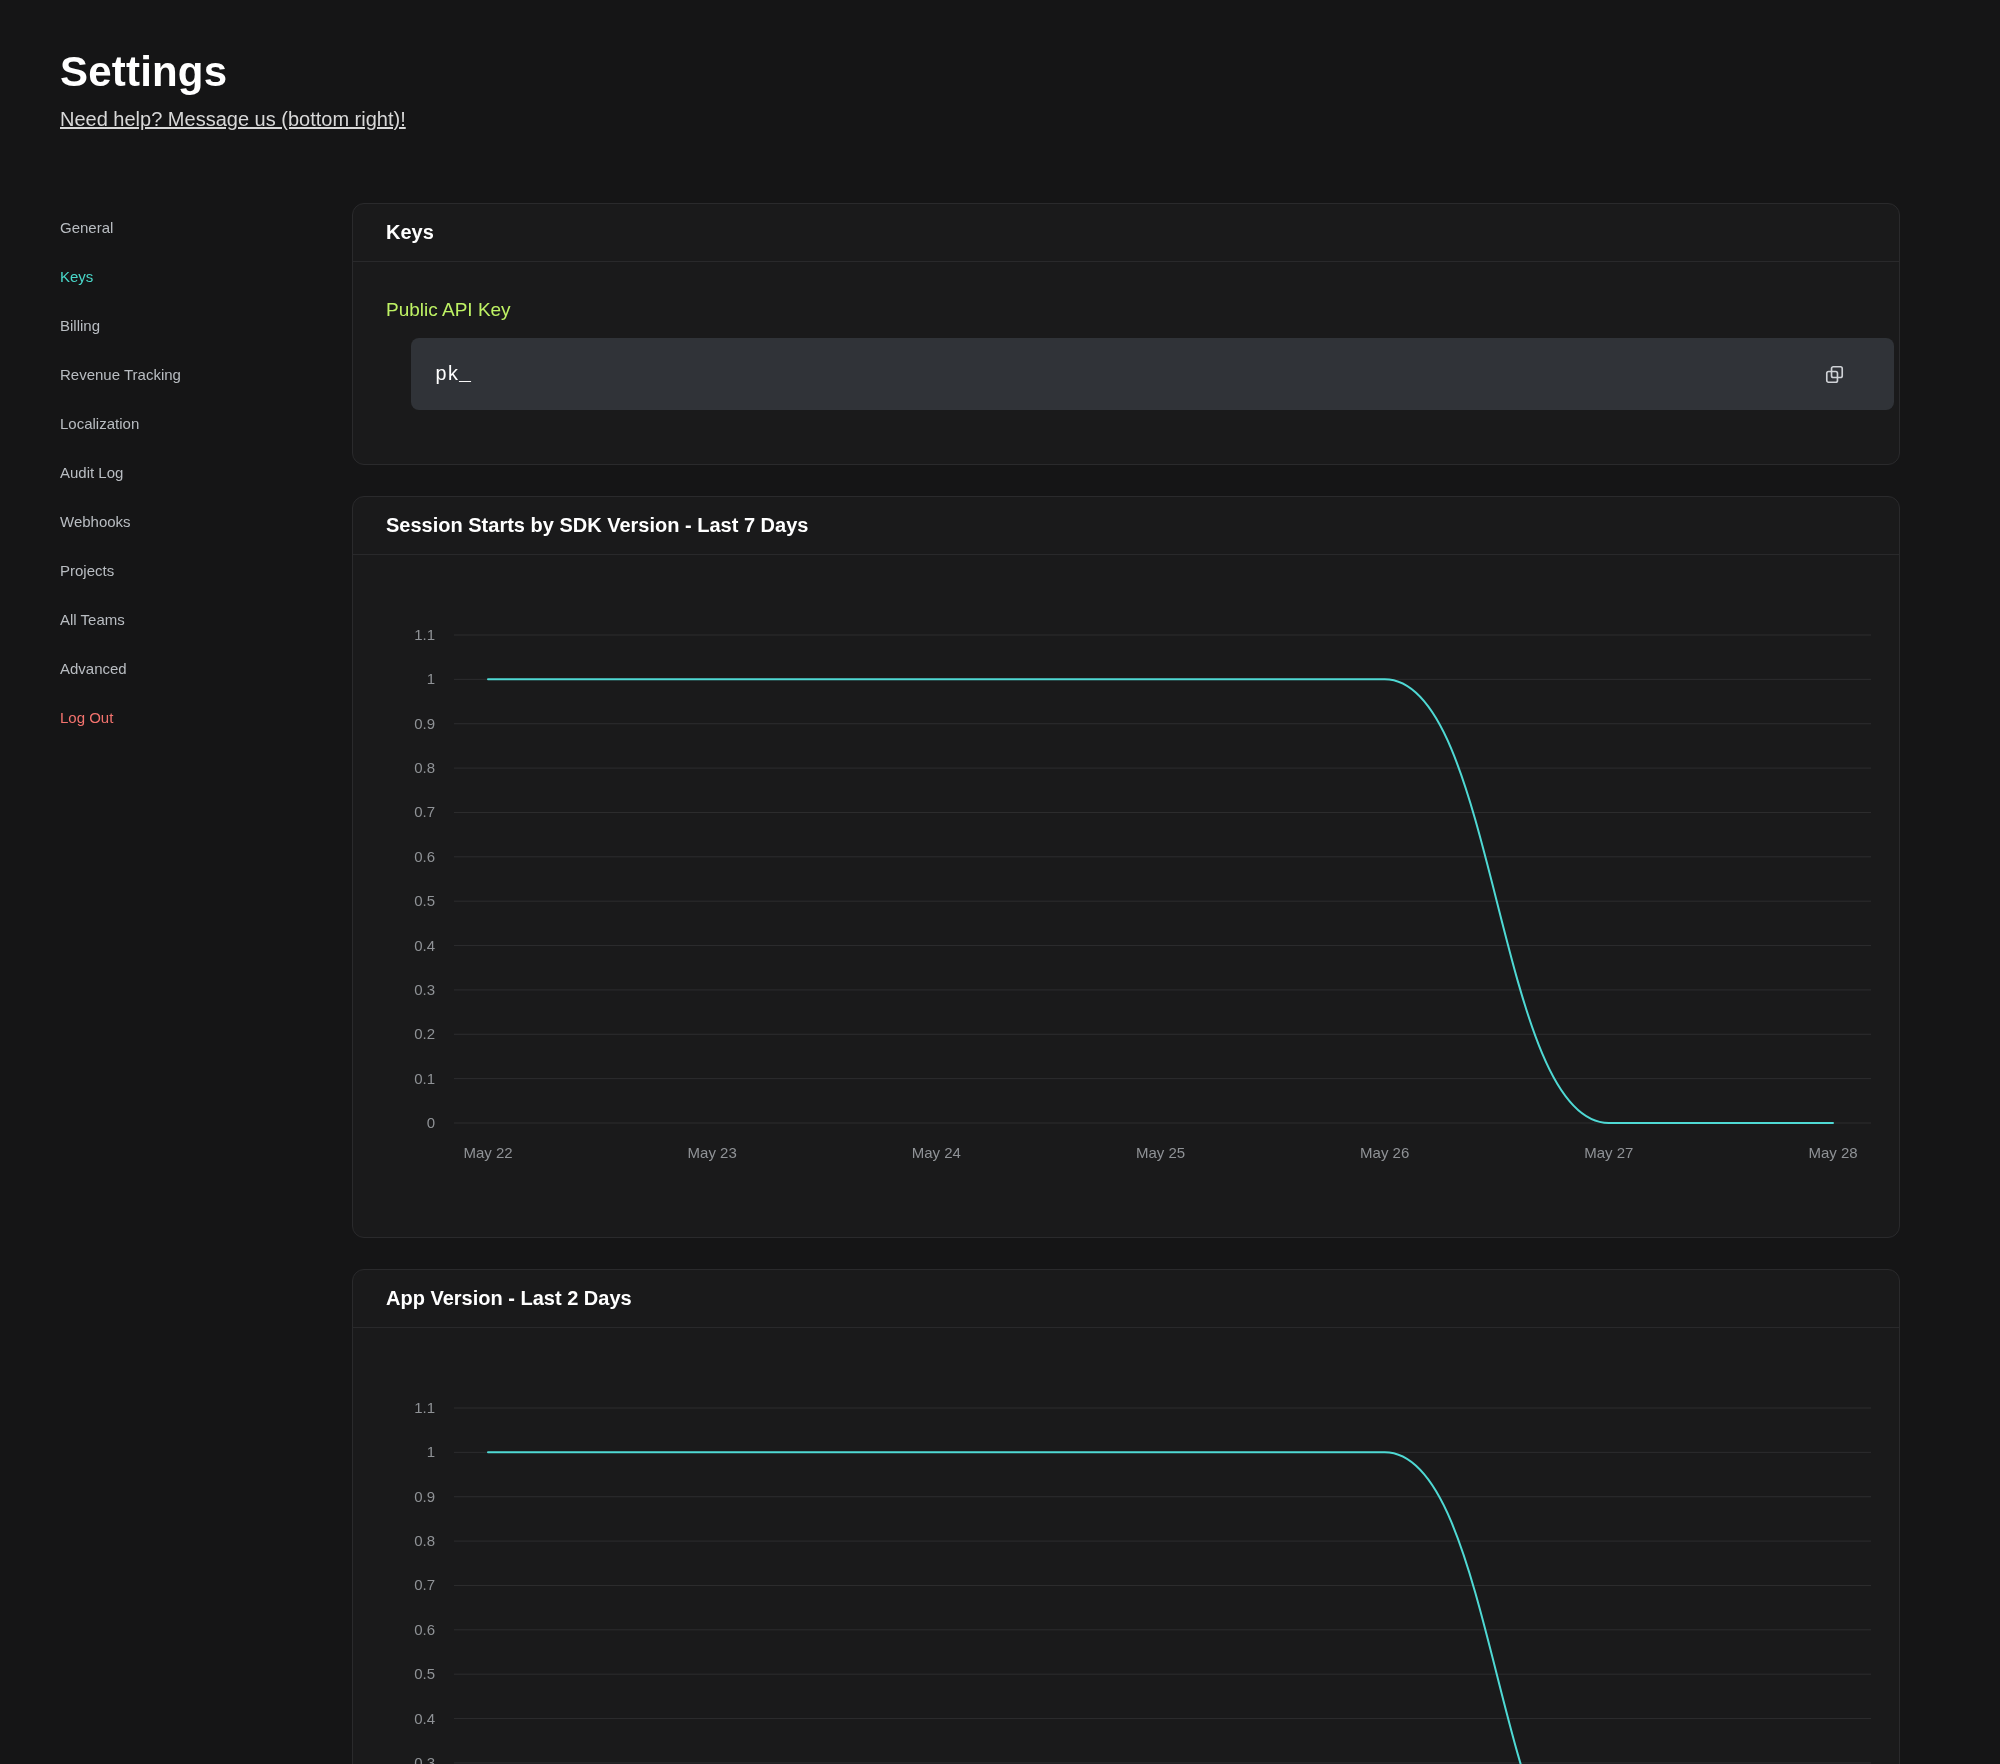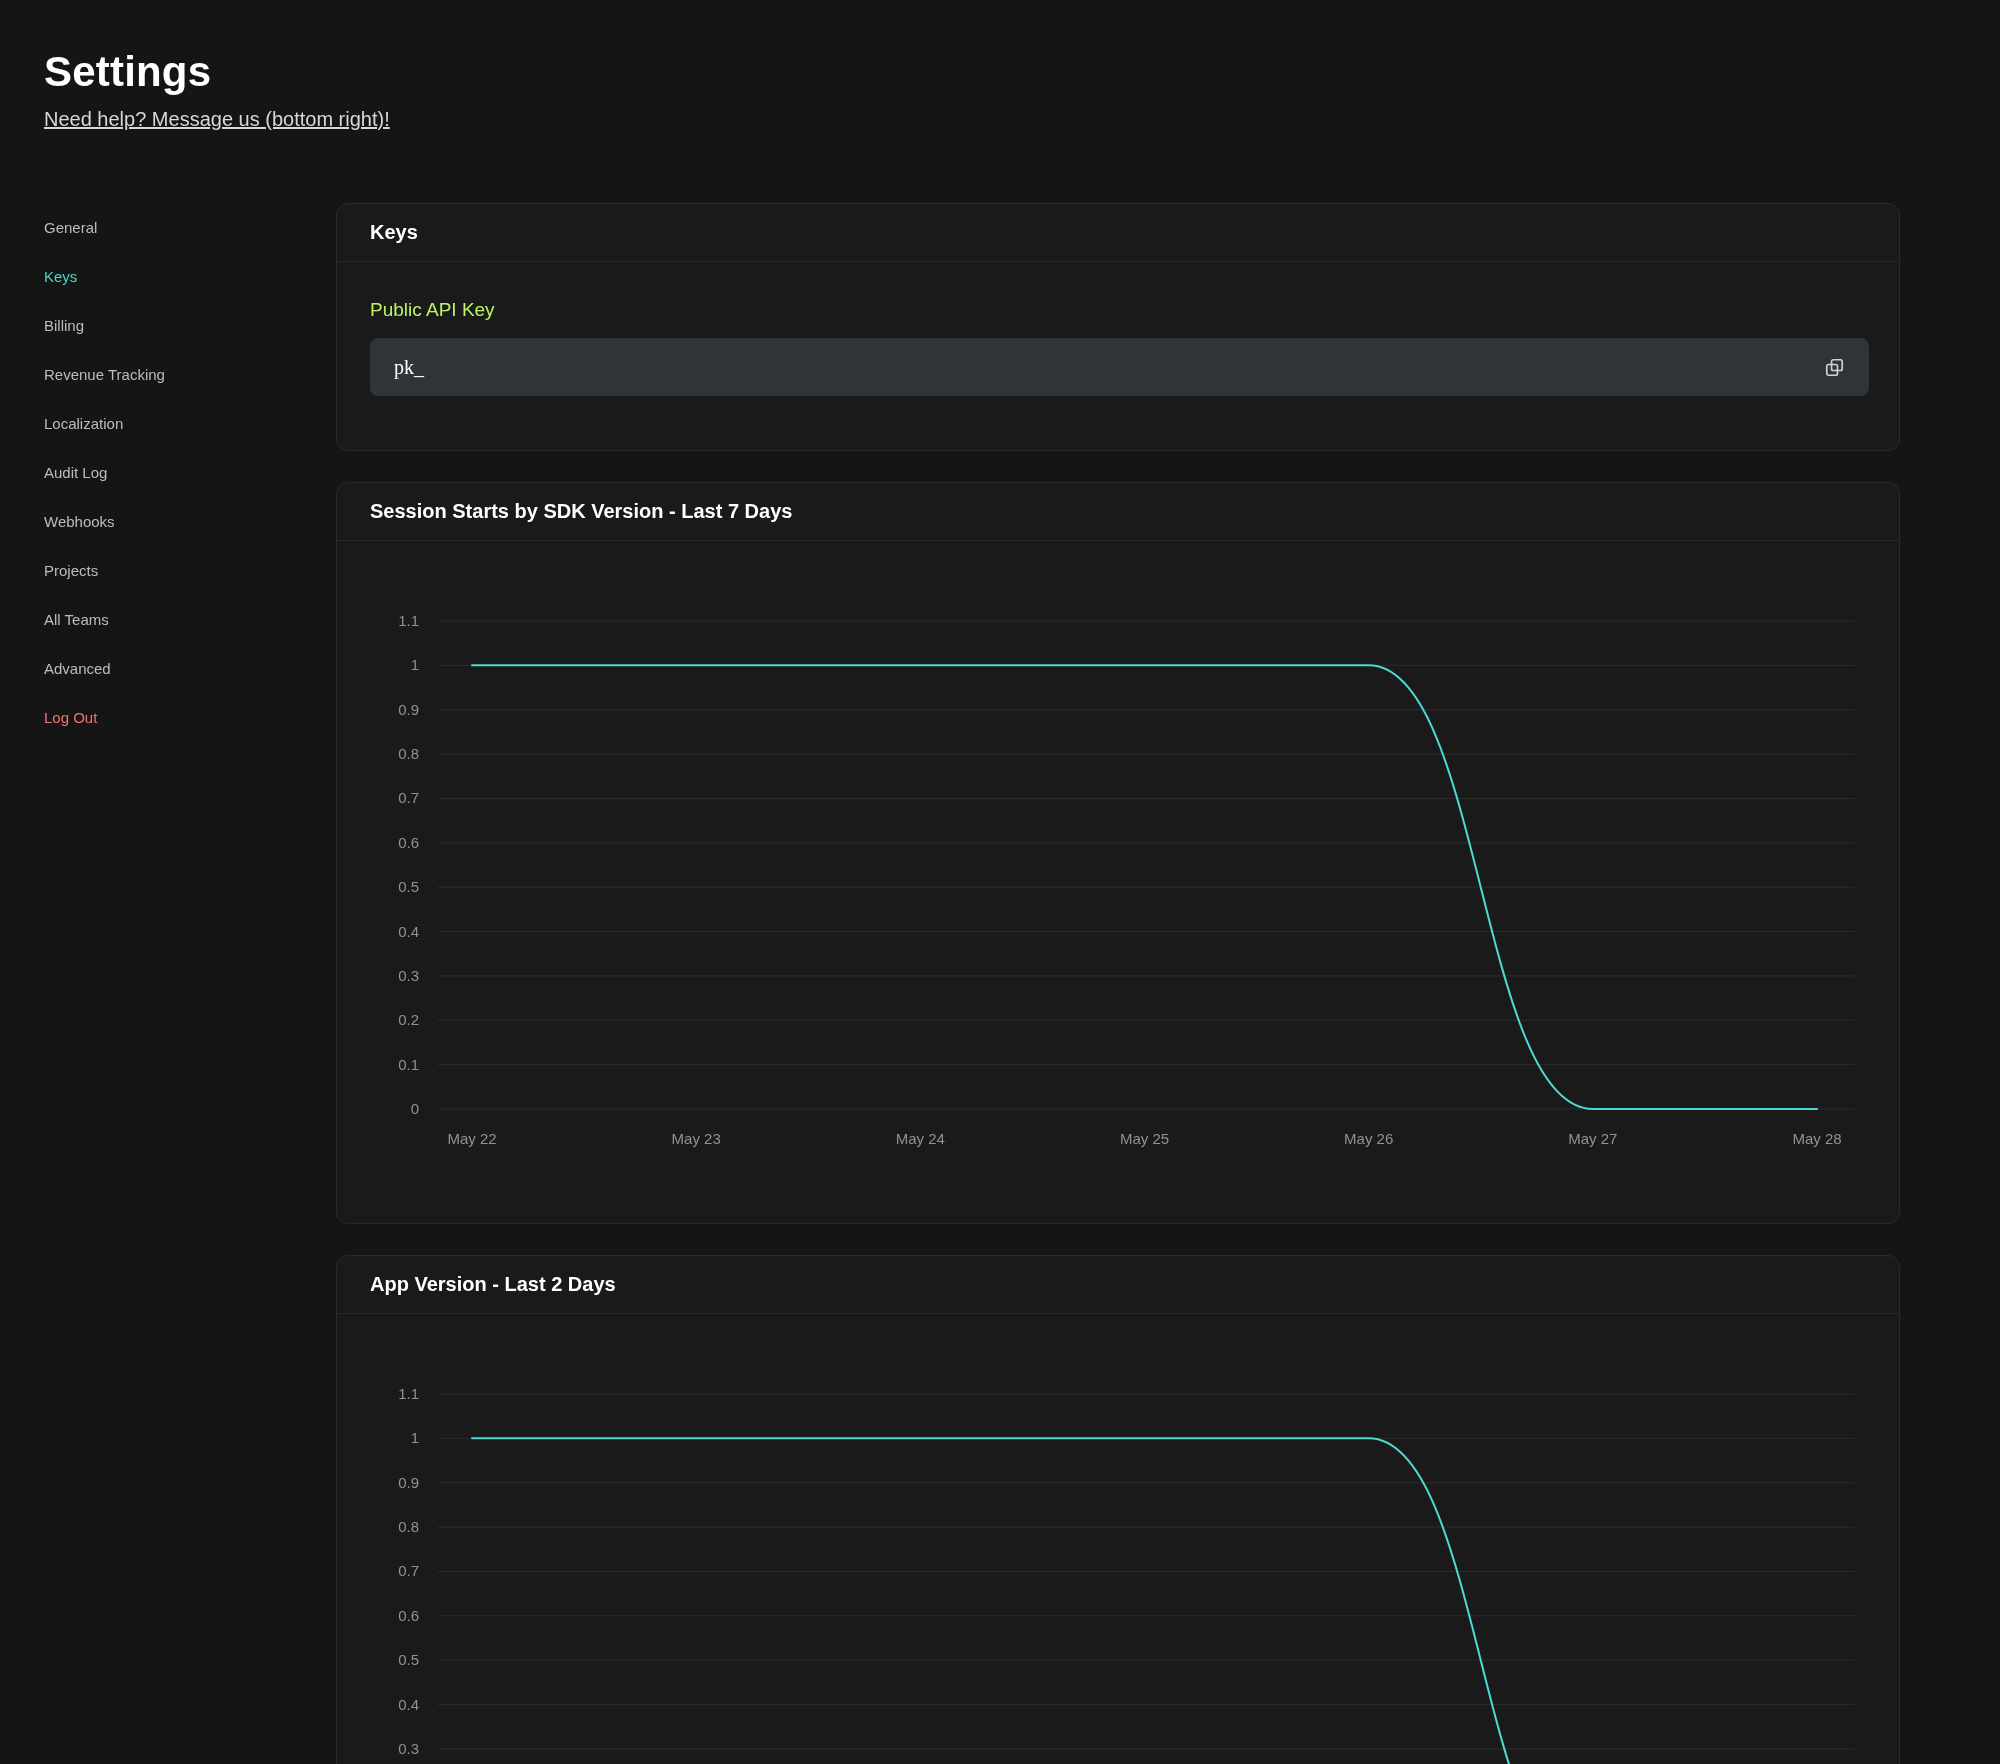--- a/index.html
+++ b/index.html
@@ -2,21 +2,21 @@
 <html><head>
 <meta charset="utf-8">
 <style>
   html,body{margin:0;padding:0;}
   body{
     width:2000px;height:1764px;overflow:hidden;
     background:#151516;color:#fff;
     font-family:"Liberation Sans", sans-serif;
     -webkit-font-smoothing:antialiased;
   }
-  .page{width:2000px;height:1764px;padding:48px 100px 0 44px;box-sizing:border-box;}
+  .page{width:2000px;height:1764px;padding:48px 100px 0 60px;box-sizing:border-box;}
   .page-header h1{margin:0;font-size:42px;font-weight:700;color:#ffffff;letter-spacing:.2px;}
   .page-header p{margin:12px 0 0 0;font-size:20px;color:#d8d8d8;font-weight:400;text-decoration:underline;}
   .layout{display:flex;margin-top:72px;align-items:flex-start;}
   
   .sidebar{width:292px;flex:0 0 292px;}
   .nav-item{
     font-size:15px;color:#b9bdc2;padding:12px 0;cursor:pointer;line-height:25px;
   }
   .nav-item.active{color:#49d7c9;}
   .nav-item.danger{color:#f4736e;}
@@ -28,24 +28,24 @@
   }
   .card-header{
     height:57px;line-height:57px;padding:0 33px;border-bottom:1px solid #29292b;
     font-size:20px;font-weight:700;color:#ffffff;
   }
   
   .keys-body{padding:36px 30px 54px 33px;}
   .field-label{font-size:19px;color:#bef264;line-height:24px;}
   .key-input-wrap{position:relative;margin-top:16px;}
   .key-input{
-    width:100%;box-sizing:border-box;height:58px;
+    width:100%;box-sizing:border-box;height:72px;
     background:#303338;border:none;border-radius:8px;
-    color:#ffffff;font-family:Liberation Serif, serif;font-size:20px;
-    padding:0 70px 0 24px;outline:none;
+    color:#ffffff;font-family:Liberation Mono, monospace;font-size:20px;
+    padding:0 70px 0 24px;outline:none;margin-left:25px;
   }
   .copy-btn{
     position:absolute;right:18px;top:50%;transform:translateY(-50%);
     width:34px;height:34px;background:transparent;border:none;cursor:pointer;
     display:flex;align-items:center;justify-content:center;padding:0;
   }
   
   .chart-body{height:682px;position:relative;}
 </style>
 </head>

